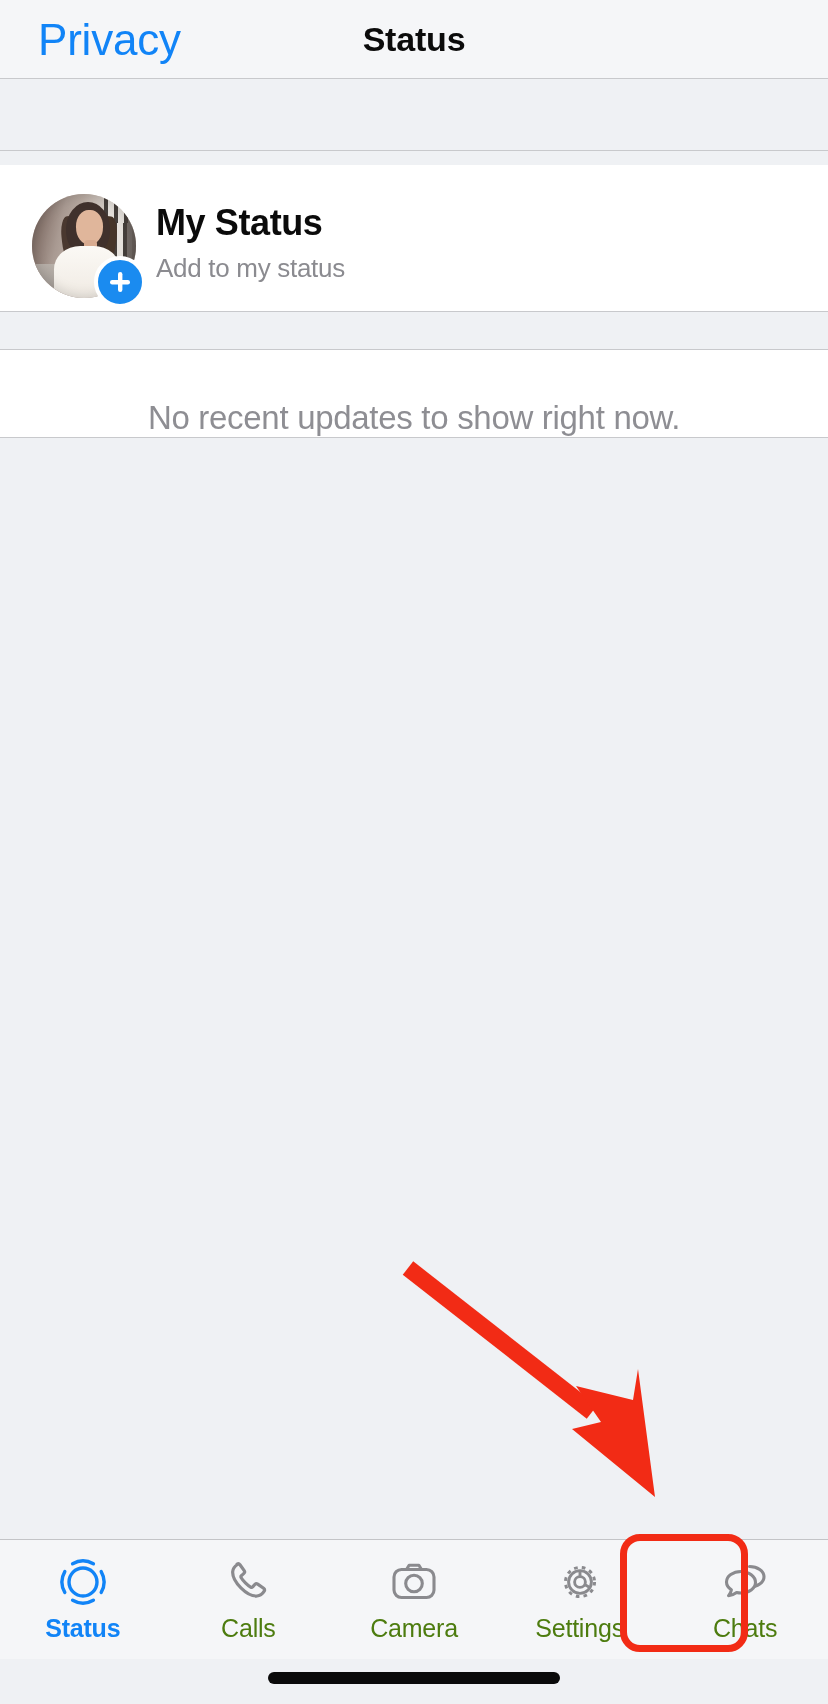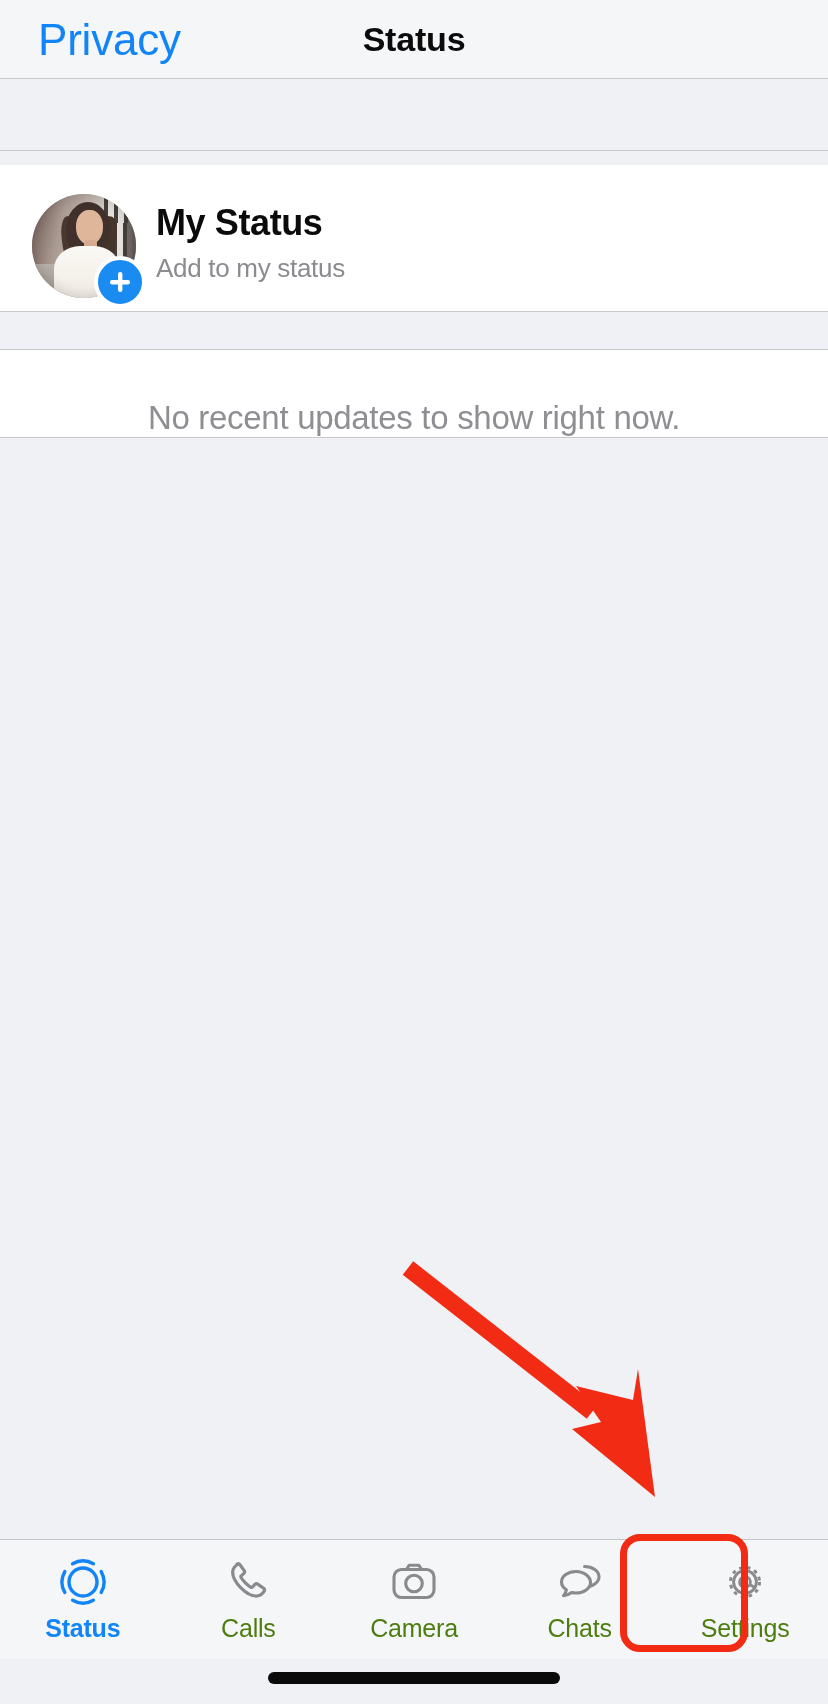--- a/index.html
+++ b/index.html
@@ -284,40 +284,40 @@
           <path d="M19.5 14.5l2.6-4.2h9.8l2.6 4.2" fill="none" stroke="#8a8a8e" stroke-width="3.1" stroke-linejoin="round"></path>
           <circle cx="27" cy="28.5" r="8.3" fill="none" stroke="#8a8a8e" stroke-width="3.1"></circle>
         </svg>
       </div>
       <div class="tab-label">Camera</div>
     </div>
 
     <div class="tab">
       <div class="tab-icon">
         <svg width="54" height="54" viewBox="0 0 54 54" aria-hidden="true">
-          <path d="M31.5 11.5c8 0 14.5 4.6 14.5 10.3 0 5.7-6.5 10.3-14.5 10.3-1 0-2-.1-2.9-.2" fill="none" stroke="#8a8a8e" stroke-width="3.1" stroke-linecap="round"></path>
-          <path d="M23 16.5c-8 0-14.5 4.7-14.5 10.5 0 3.1 1.9 5.9 4.9 7.8-.3 2.1-1.3 4.2-2.9 5.9 3.2-.4 6-1.6 8.1-3.2 1.4.3 2.9.5 4.4.5 8 0 14.5-4.7 14.5-10.5S31 16.5 23 16.5z" fill="#f5f6f8" stroke="#8a8a8e" stroke-width="3.1" stroke-linejoin="round"></path>
-        </svg>
-      </div>
-      <div class="tab-label">Chats</div>
-    </div>
-
-    <div class="tab">
-      <div class="tab-icon">
-        <svg width="54" height="54" viewBox="0 0 54 54" aria-hidden="true">
           <g fill="none" stroke="#8a8a8e" stroke-width="2.9">
             <circle cx="27" cy="27" r="14.6" stroke-dasharray="3.6 4.2"></circle>
             <circle cx="27" cy="27" r="11.4"></circle>
             <circle cx="27" cy="27" r="5.4"></circle>
             <path d="M27 21.6V16"></path>
             <path d="M32 29.8l4.9 2.8"></path>
           </g>
         </svg>
       </div>
       <div class="tab-label">Settings</div>
     </div>
+
+    <div class="tab">
+      <div class="tab-icon">
+        <svg width="54" height="54" viewBox="0 0 54 54" aria-hidden="true">
+          <path d="M31.5 11.5c8 0 14.5 4.6 14.5 10.3 0 5.7-6.5 10.3-14.5 10.3-1 0-2-.1-2.9-.2" fill="none" stroke="#8a8a8e" stroke-width="3.1" stroke-linecap="round"></path>
+          <path d="M23 16.5c-8 0-14.5 4.7-14.5 10.5 0 3.1 1.9 5.9 4.9 7.8-.3 2.1-1.3 4.2-2.9 5.9 3.2-.4 6-1.6 8.1-3.2 1.4.3 2.9.5 4.4.5 8 0 14.5-4.7 14.5-10.5S31 16.5 23 16.5z" fill="#f5f6f8" stroke="#8a8a8e" stroke-width="3.1" stroke-linejoin="round"></path>
+        </svg>
+      </div>
+      <div class="tab-label">Chats</div>
+    </div>
   </div>
 
   <div class="tab-highlight"></div>
 
   <div class="home-bar"></div>
 
 </div>
 
 </body></html>

